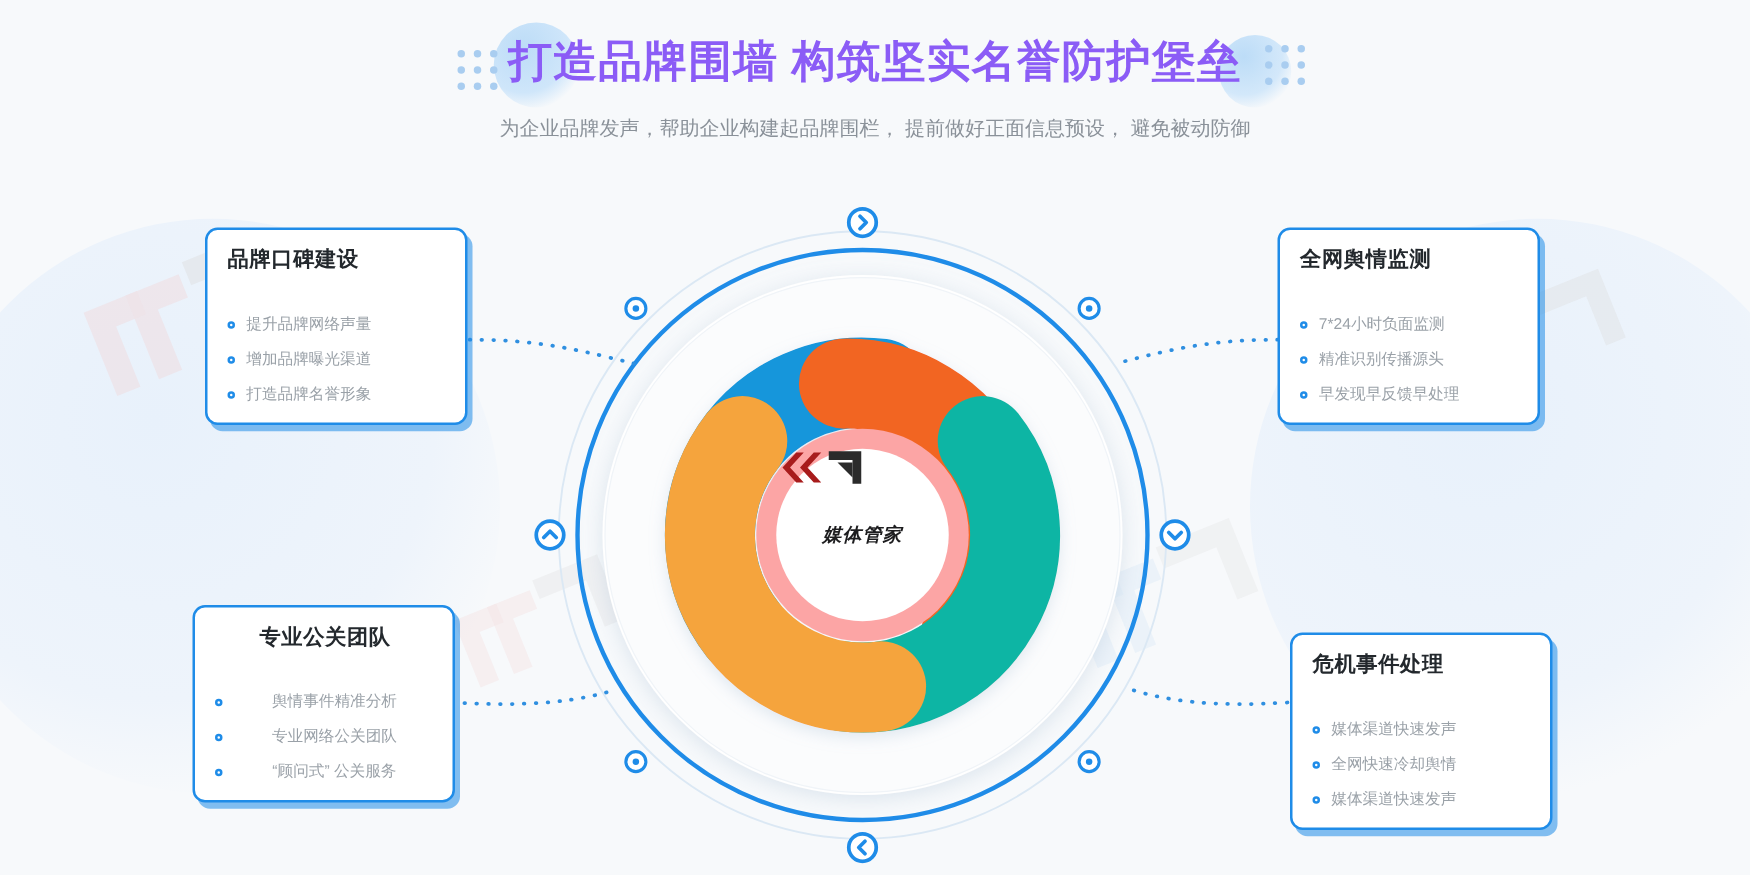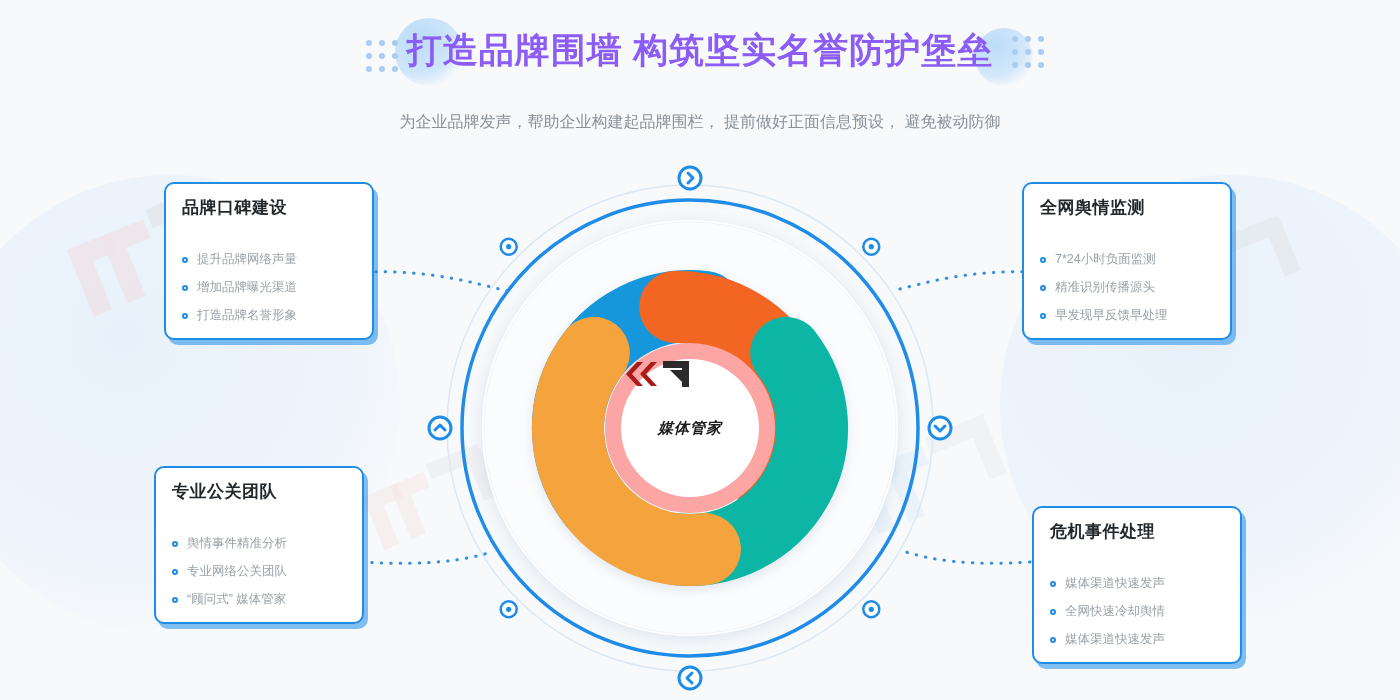--- a/index.html
+++ b/index.html
@@ -37,21 +37,21 @@
   .dotgrid.left  { left:366px; top:40px; }
   .dotgrid.right { left:1012px; top:36px; }
 
   
   .header { position:absolute; left:0; top:0; width:1400px; text-align:center; }
   .title {
     font-size:35px; font-weight:bold; color:#8b5cf6; letter-spacing:1px;
     line-height:1; padding-top:32px; position:relative; z-index:3;
   }
   .subtitle {
-    margin:40px auto 0; width:620px; font-size:16px; color:#8a9199;
+    margin:22px auto 0; width:620px; font-size:16px; color:#8a9199;
     line-height:29px; position:relative; z-index:3;
   }
 
   
   .wheel { position:absolute; left:440px; top:178px; width:500px; height:500px; }
   .wheel svg { position:absolute; left:0; top:0; }
 
   .badge { position:absolute; width:26px; height:26px; }
   .badge svg { display:block; }
   .badge.top    { left:237px; top:-13px; }
@@ -95,21 +95,21 @@
     line-height:17px; margin-bottom:11px;
   }
   .card li:last-child { margin-bottom:0; }
   .card li::before {
     content:""; position:absolute; left:0; top:6px;
     width:6px; height:6px; border-radius:50%;
     border:2px solid #1f8ce8; background:#fff; box-sizing:border-box;
   }
   .card.tl { left:164px; top:182px; }
   .card.tr { left:1022px; top:182px; }
-  .card.bl { left:154px; top:466px; }
+  .card.bl { left:154px; top:484px;text-align:center; }
   .card.br { left:1032px; top:506px; }
 
   
   .connectors { position:absolute; left:0; top:0; width:1400px; height:700px; pointer-events:none; z-index:2; }
 </style>
 </head>
 <body>
 
 <div class="bg-layer">
   <div class="blob blob-left"></div>
@@ -323,21 +323,21 @@
     <li>精准识别传播源头</li>
     <li>早发现早反馈早处理</li>
   </ul>
 </div>
 
 <div class="card bl">
   <h3>专业公关团队</h3>
   <ul>
     <li>舆情事件精准分析</li>
     <li>专业网络公关团队</li>
-    <li>“顾问式” 媒体管家</li>
+    <li>“顾问式” 公关服务</li>
   </ul>
 </div>
 
 <div class="card br">
   <h3>危机事件处理</h3>
   <ul>
     <li>媒体渠道快速发声</li>
     <li>全网快速冷却舆情</li>
     <li>媒体渠道快速发声</li>
   </ul>

